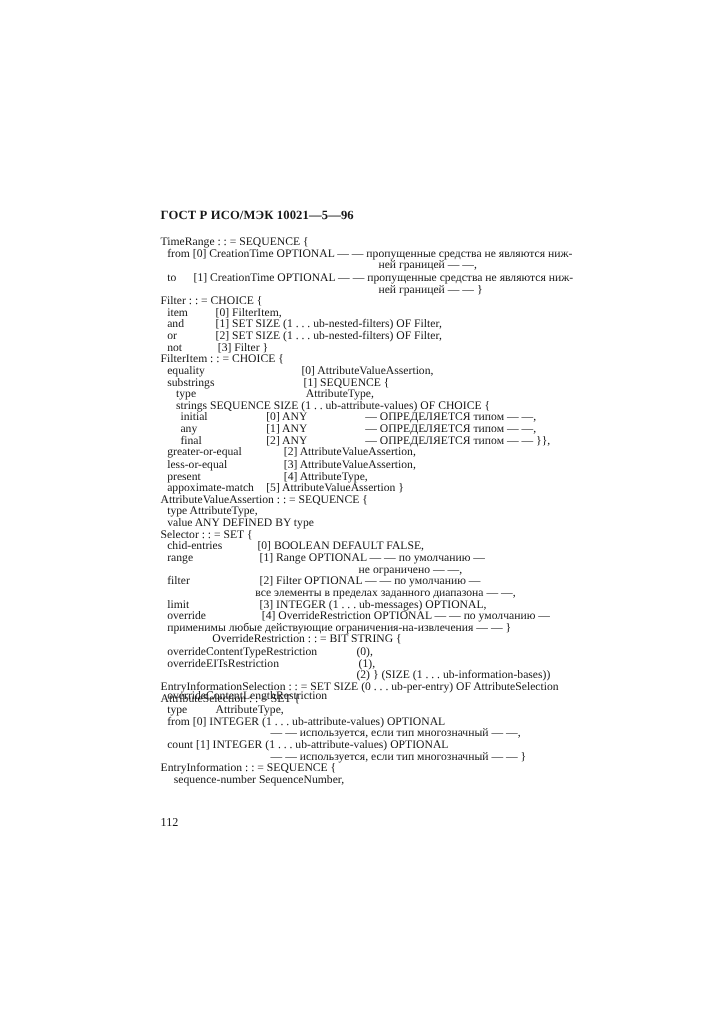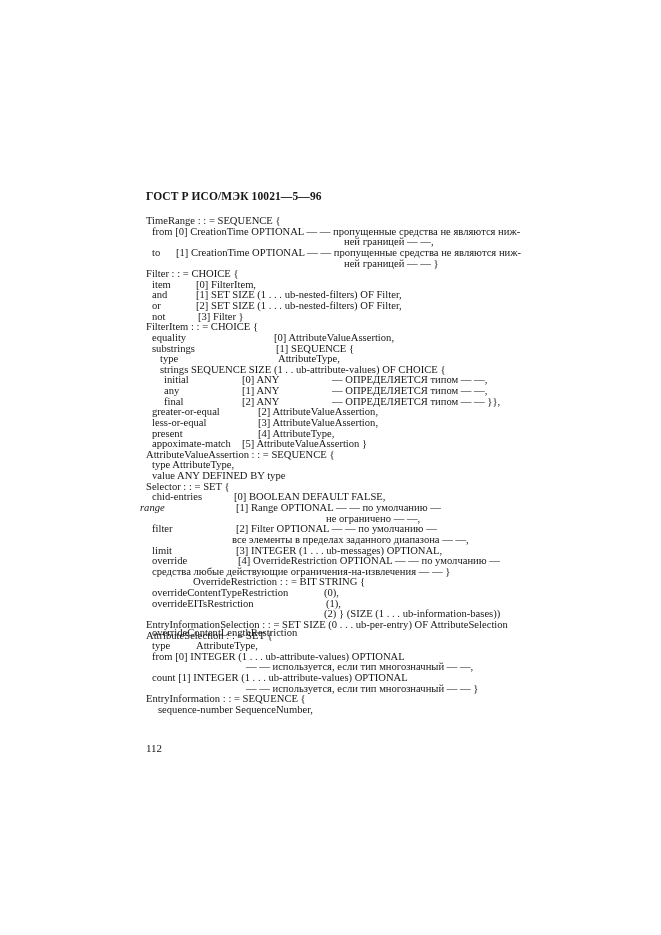--- a/index.html
+++ b/index.html
@@ -55,31 +55,31 @@
       <div class="ln" style="left: 152px; top: 427.6px;">present</div>
       <div class="ln" style="left: 258px; top: 427.6px;">[4] AttributeType,</div>
       <div class="ln" style="left: 152px; top: 438.23px;">appoximate-match</div>
       <div class="ln" style="left: 242px; top: 438.23px;">[5] AttributeValueAssertion }</div>
       <div class="ln" style="left: 146px; top: 448.86px;">AttributeValueAssertion : : = SEQUENCE {</div>
       <div class="ln" style="left: 152px; top: 459.49px;">type AttributeType,</div>
       <div class="ln" style="left: 152px; top: 470.12px;">value ANY DEFINED BY type</div>
       <div class="ln" style="left: 146px; top: 480.75px;">Selector : : = SET {</div>
       <div class="ln" style="left: 152px; top: 491.38px;">chid-entries</div>
       <div class="ln" style="left: 234px; top: 491.38px;">[0] BOOLEAN DEFAULT FALSE,</div>
-      <div class="ln" style="left: 140px; top: 502.01px; font-style: italic;">range</div>
+      <div class="ln" style="left: 152px; top: 502.01px;">range</div>
       <div class="ln" style="left: 236px; top: 502.01px;">[1] Range OPTIONAL — — по умолчанию —</div>
       <div class="ln" style="left: 326px; top: 512.64px;">не ограничено — —,</div>
       <div class="ln" style="left: 152px; top: 523.27px;">filter</div>
       <div class="ln" style="left: 236px; top: 523.27px;">[2] Filter OPTIONAL  — — по умолчанию —</div>
       <div class="ln" style="left: 232px; top: 533.9px;">все элементы в пределах заданного диапазона — —,</div>
       <div class="ln" style="left: 152px; top: 544.53px;">limit</div>
       <div class="ln" style="left: 236px; top: 544.53px;">[3] INTEGER (1 . . . ub-messages) OPTIONAL,</div>
       <div class="ln" style="left: 152px; top: 555.16px;">override</div>
       <div class="ln" style="left: 238px; top: 555.16px;">[4] OverrideRestriction OPTIONAL — — по умолчанию —</div>
-      <div class="ln" style="left: 152px; top: 565.79px;">средства любые действующие ограничения-на-извлечения — — }</div>
+      <div class="ln" style="left: 152px; top: 565.79px;">применимы любые действующие ограничения-на-извлечения — — }</div>
       <div class="ln" style="left: 146px; top: 576.42px; padding-left: 47px;">OverrideRestriction : : = BIT STRING {</div>
       <div class="ln" style="left: 152px; top: 587.05px;">overrideContentTypeRestriction</div>
       <div class="ln" style="left: 324px; top: 587.05px;">(0),</div>
       <div class="ln" style="left: 152px; top: 597.68px;">overrideEITsRestriction</div>
       <div class="ln" style="left: 326px; top: 597.68px;">(1),</div>
       <div class="ln" style="left: 152px; top: 627px;">overrideContentLengthRestriction</div>
       <div class="ln" style="left: 324px; top: 608.31px;">(2) } (SIZE (1 . . . ub-information-bases))</div>
       <div class="ln" style="left: 146px; top: 618.94px;">EntryInformationSelection : : = SET SIZE (0 . . . ub-per-entry) OF AttributeSelection</div>
       <div class="ln" style="left: 146px; top: 629.57px;">AttributeSelection : : = SET {</div>
       <div class="ln" style="left: 152px; top: 640.2px;">type</div>

